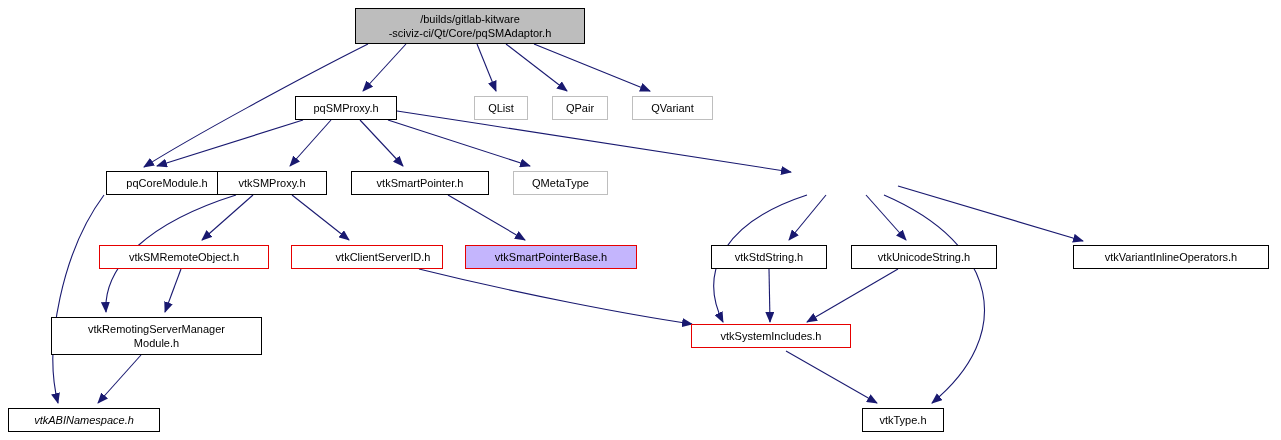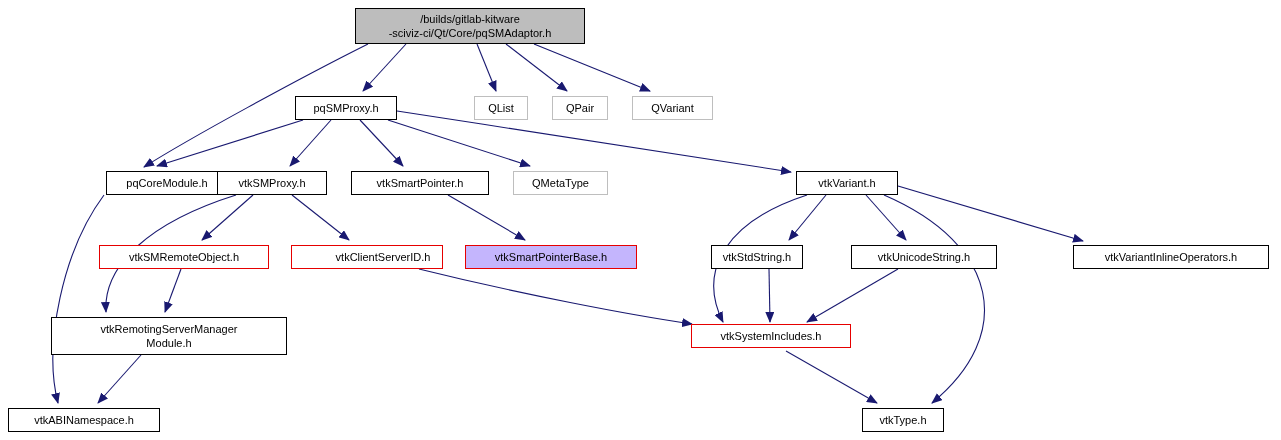--- a/index.html
+++ b/index.html
@@ -86,26 +86,25 @@
       <div class="node main" data-interactable="false" style="left: 355px; top: 8px; width: 230px; height: 36px; background: rgb(189, 189, 189); border-color: rgb(0, 0, 0); color: rgb(0, 0, 0);">/builds/gitlab-kitware
 -sciviz-ci/Qt/Core/pqSMAdaptor.h</div>
       <div class="node linked" data-interactable="true" style="left: 295px; top: 96px; width: 102px; height: 24px; background: rgb(255, 255, 255); border-color: rgb(0, 0, 0); color: rgb(0, 0, 0);">pqSMProxy.h</div>
       <div class="node external" data-interactable="false" style="left: 474px; top: 96px; width: 54px; height: 24px; background: rgb(255, 255, 255); border-color: rgb(190, 190, 190); color: rgb(0, 0, 0);">QList</div>
       <div class="node external" data-interactable="false" style="left: 552px; top: 96px; width: 56px; height: 24px; background: rgb(255, 255, 255); border-color: rgb(190, 190, 190); color: rgb(0, 0, 0);">QPair</div>
       <div class="node external" data-interactable="false" style="left: 632px; top: 96px; width: 81px; height: 24px; background: rgb(255, 255, 255); border-color: rgb(190, 190, 190); color: rgb(0, 0, 0);">QVariant</div>
       <div class="node linked" data-interactable="true" style="left: 63px; top: 171px; width: 122px; height: 24px; background: rgb(255, 255, 255); border-color: rgb(0, 0, 0); color: rgb(0, 0, 0); margin-left: 43px;">pqCoreModule.h</div>
       <div class="node linked" data-interactable="true" style="left: 217px; top: 171px; width: 110px; height: 24px; background: rgb(255, 255, 255); border-color: rgb(0, 0, 0); color: rgb(0, 0, 0);">vtkSMProxy.h</div>
       <div class="node linked" data-interactable="true" style="left: 351px; top: 171px; width: 138px; height: 24px; background: rgb(255, 255, 255); border-color: rgb(0, 0, 0); color: rgb(0, 0, 0);">vtkSmartPointer.h</div>
       <div class="node external" data-interactable="false" style="left: 513px; top: 171px; width: 95px; height: 24px; background: rgb(255, 255, 255); border-color: rgb(190, 190, 190); color: rgb(0, 0, 0);">QMetaType</div>
-      <div class="node linked" data-interactable="true" style="left: 796px; top: 171px; width: 102px; height: 24px; background: rgb(255, 255, 255); border-color: rgb(0, 0, 0); color: rgb(0, 0, 0);">vtkVariant.h</div>
       <div class="node truncated" data-interactable="true" style="left: 99px; top: 245px; width: 170px; height: 24px; background: rgb(255, 255, 255); border-color: rgb(230, 0, 0); color: rgb(0, 0, 0); text-align: right;">vtkSMRemoteObject.h</div>
       <div class="node truncated" data-interactable="true" style="left: 291px; top: 245px; width: 152px; height: 24px; background: rgb(255, 255, 255); border-color: rgb(230, 0, 0); color: rgb(0, 0, 0); padding-left: 32px;">vtkClientServerID.h</div>
       <div class="node truncated" data-interactable="true" style="left: 465px; top: 245px; width: 172px; height: 24px; background: #c4b5fd; border-color: rgb(230, 0, 0); color: rgb(0, 0, 0);">vtkSmartPointerBase.h</div>
-      <div class="node linked" data-interactable="true" style="left: 711px; top: 245px; width: 92px; height: 24px; background: rgb(255, 255, 255); border-color: rgb(0, 0, 0); color: rgb(0, 0, 0);">vtkStdString.h</div>
+      <div class="node linked" data-interactable="true" style="left: 711px; top: 245px; width: 116px; height: 24px; background: rgb(255, 255, 255); border-color: rgb(0, 0, 0); color: rgb(0, 0, 0);">vtkStdString.h</div>
       <div class="node linked" data-interactable="true" style="left: 851px; top: 245px; width: 146px; height: 24px; background: rgb(255, 255, 255); border-color: rgb(0, 0, 0); color: rgb(0, 0, 0);">vtkUnicodeString.h</div>
       <div class="node linked" data-interactable="true" style="left: 1073px; top: 245px; width: 196px; height: 24px; background: rgb(255, 255, 255); border-color: rgb(0, 0, 0); color: rgb(0, 0, 0);">vtkVariantInlineOperators.h</div>
-      <div class="node linked" data-interactable="true" style="left: 51px; top: 317px; width: 236px; height: 38px; background: rgb(255, 255, 255); border-color: rgb(0, 0, 0); color: rgb(0, 0, 0);">vtkRemotingServerManager
+      <div class="node linked" data-interactable="true" style="left: 51px; top: 317px; width: 211px; height: 38px; background: rgb(255, 255, 255); border-color: rgb(0, 0, 0); color: rgb(0, 0, 0);">vtkRemotingServerManager
 Module.h</div>
       <div class="node truncated" data-interactable="true" style="left: 691px; top: 324px; width: 160px; height: 24px; background: rgb(255, 255, 255); border-color: rgb(230, 0, 0); color: rgb(0, 0, 0);">vtkSystemIncludes.h</div>
-      <div class="node linked" data-interactable="true" style="left: 8px; top: 408px; width: 152px; height: 24px; background: rgb(255, 255, 255); border-color: rgb(0, 0, 0); color: rgb(0, 0, 0);">vtkABINamespace.h</div>
+      <div class="node linked" data-interactable="true" style="left: 8px; top: 408px; width: 152px; height: 24px; background: rgb(255, 255, 255); border-color: rgb(0, 0, 0); color: rgb(0, 0, 0); font-style: italic;">vtkABINamespace.h</div>
       <div class="node linked" data-interactable="true" style="left: 862px; top: 408px; width: 82px; height: 24px; background: rgb(255, 255, 255); border-color: rgb(0, 0, 0); color: rgb(0, 0, 0);">vtkType.h</div>
     </div>
 </div>
 
 </body></html>

